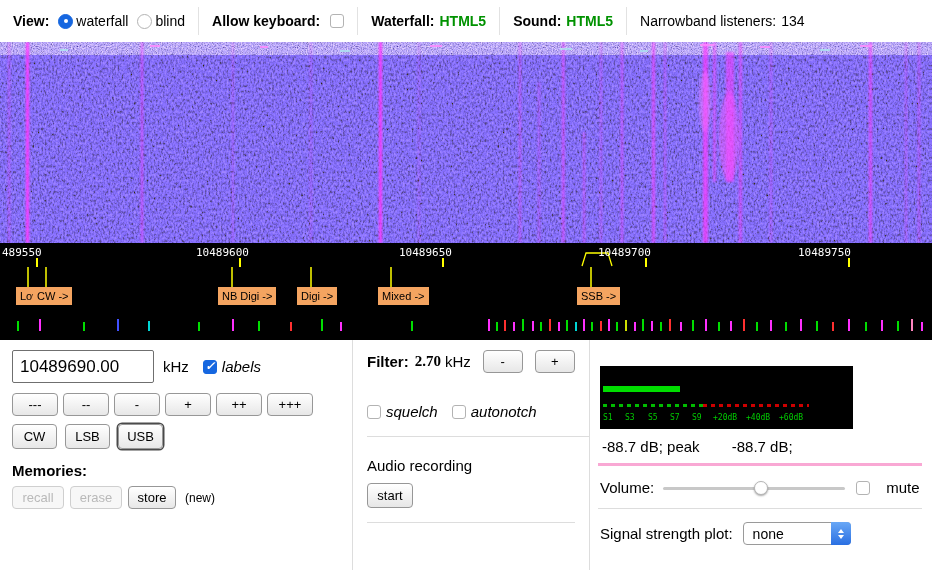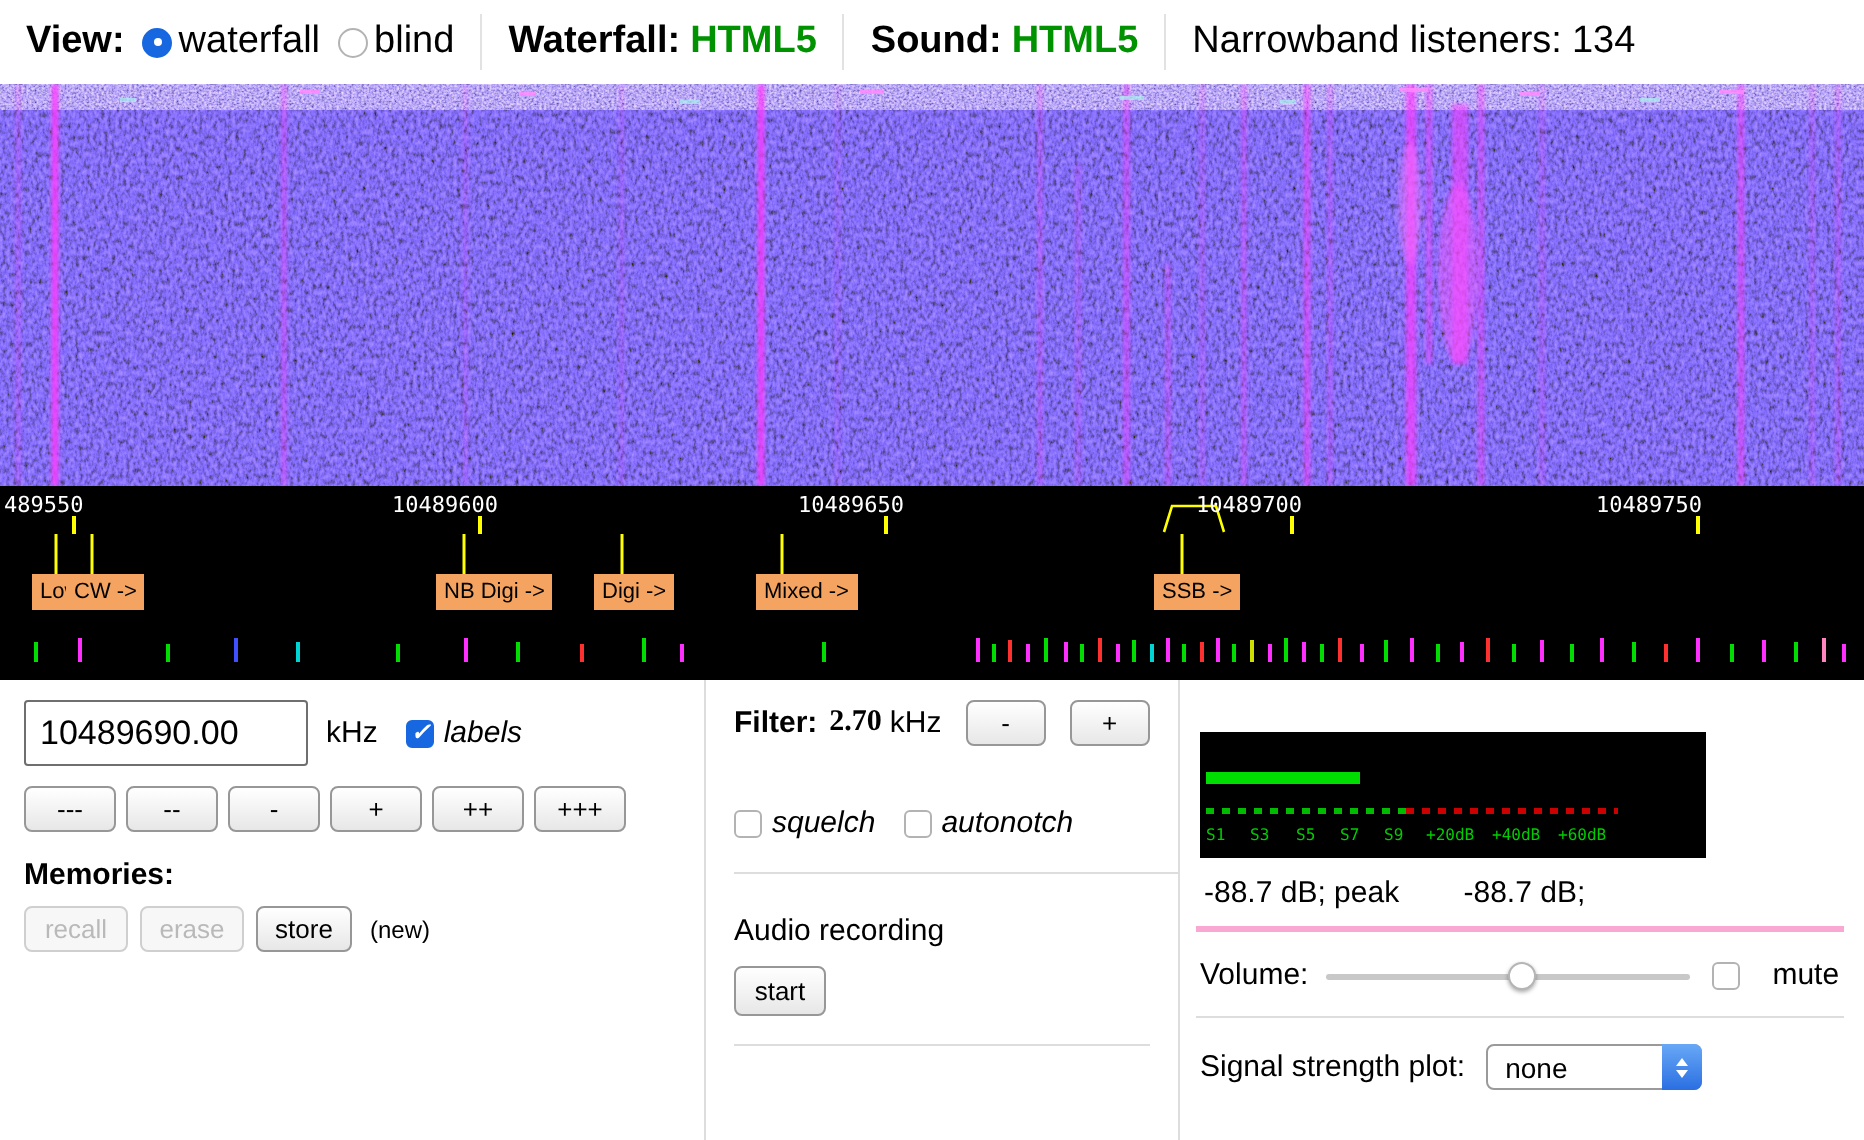--- a/index.html
+++ b/index.html
@@ -1,20 +1,20 @@
 <!DOCTYPE html>
 <html><head>
 <meta charset="utf-8">
 <style>
   * { margin:0; padding:0; box-sizing:border-box; }
   html,body { width:932px; height:570px; overflow:hidden; background:#fff;
     font-family:"Liberation Sans", sans-serif; color:#000; }
 
   
-  .topbar { height:42px; display:flex; align-items:center; background:#fff; font-size:19px; }
+  .topbar { height:42px; display:flex; align-items:center; background:#fff; font-size:14px; }
   .topbar .cell { display:flex; align-items:center; height:28px; padding:0 13px; white-space:nowrap; }
   .topbar .cell + .cell { border-left:1px solid #e2e2e2; }
   .bold { font-weight:bold; }
   .green { color:#009200; font-weight:bold; margin-left:5px; }
 
   .radio { width:15px; height:15px; border-radius:50%; background:#fff; border:1px solid #b3b3b3;
     display:inline-block; position:relative; margin:0 3px 0 9px; flex:none; }
   .radio.checked { background:#1667e0; border-color:#1667e0; }
   .radio.checked::after { content:""; position:absolute; left:4.5px; top:4.5px; width:4px; height:4px;
     border-radius:50%; background:#fff; }
@@ -111,20 +111,24 @@
 </head>
 <body>
 
 <div class="topbar">
   <div class="cell">
     <span class="bold">View:</span>
     <span class="radio checked"></span>
     <span>waterfall</span>
     <span class="radio"></span>
     <span>blind</span>
+  </div>
+  <div class="cell">
+    <span class="bold">Allow keyboard:</span>
+    <span class="cb" style="margin-left:10px"></span>
   </div>
   <div class="cell">
     <span class="bold">Waterfall:</span>
     <span class="green">HTML5</span>
   </div>
   <div class="cell">
     <span class="bold">Sound:</span>
     <span class="green">HTML5</span>
   </div>
   <div class="cell">
@@ -295,20 +299,25 @@
       </span>
     </div>
     <div class="row step-row">
       <button class="btn">---</button>
       <button class="btn">--</button>
       <button class="btn">-</button>
       <button class="btn">+</button>
       <button class="btn">++</button>
       <button class="btn">+++</button>
     </div>
+    <div class="row mode-row">
+      <button class="btn">CW</button>
+      <button class="btn">LSB</button>
+      <button class="btn selected">USB</button>
+    </div>
     <div class="mem-title">Memories:</div>
     <div class="row mem-row">
       <button class="btn disabled">recall</button>
       <button class="btn disabled">erase</button>
       <button class="btn" style="width:48px">store</button>
       <span class="new-note">(new)</span>
     </div>
   </div>
 
   <div class="panel mid">

